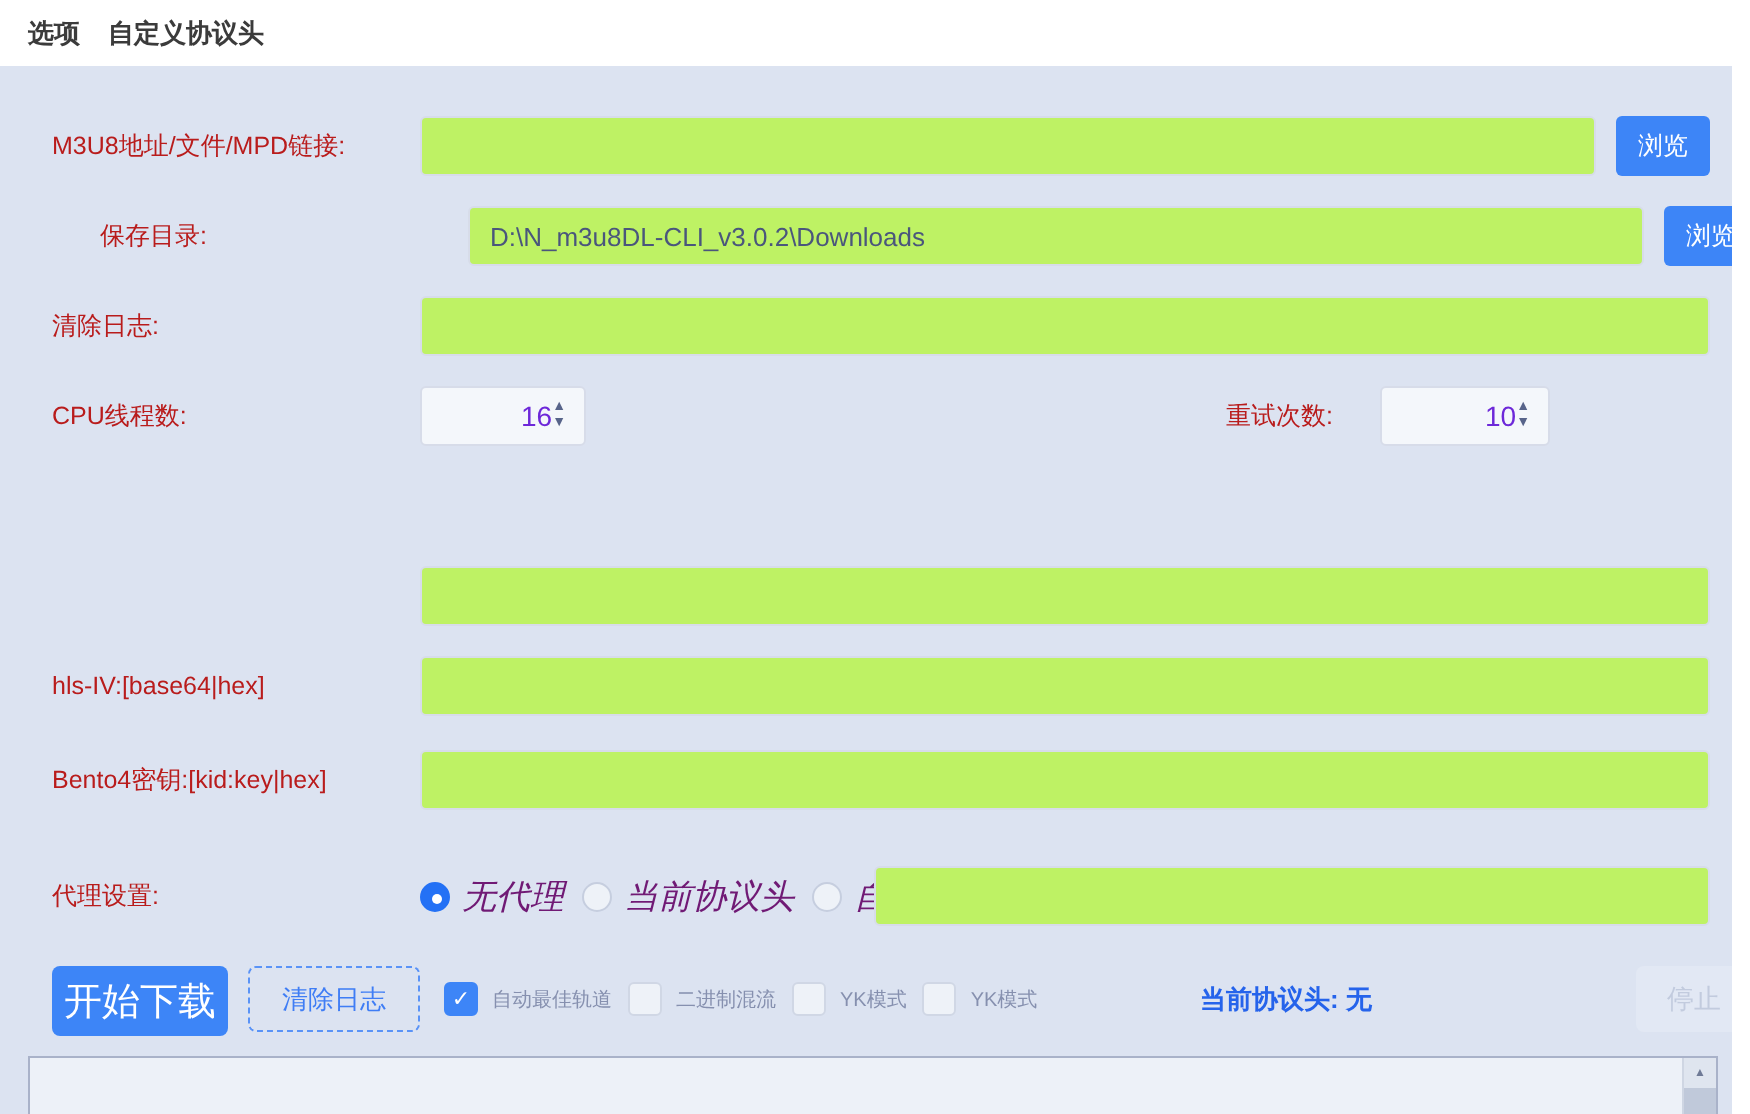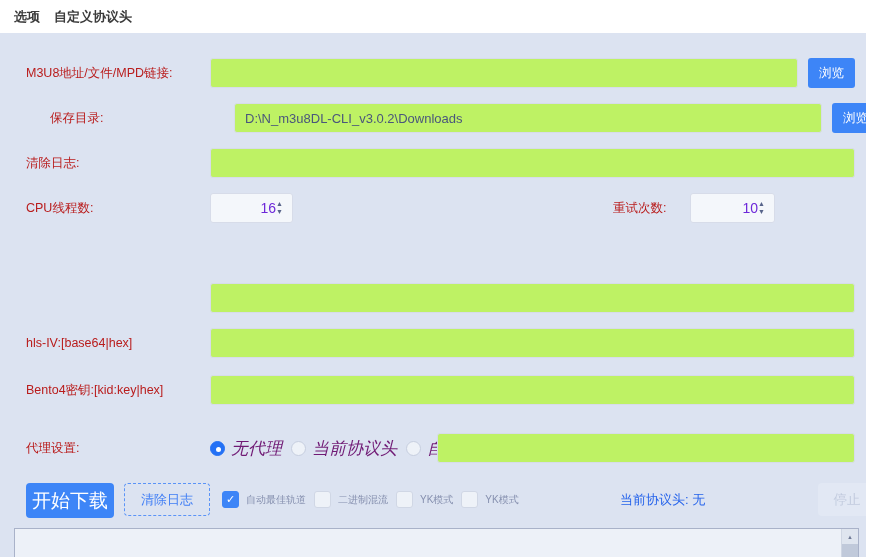--- a/index.html
+++ b/index.html
@@ -92,21 +92,21 @@
     width: 17px; height: 17px; border-radius: 3px;
     background: #eef2f8; border: 1px solid #d0d7e5;
     display: flex; align-items: center; justify-content: center;
     font-size: 11px; color: transparent;
   }
   .cb-item.checked .cb-box { background: #3d85f7; border-color: #3d85f7; color: #ffffff; }
   .cb-label { font-size: 10px; color: #8690af; }
   .protocol-status {
     position: absolute; left: 600px; top: 0; height: 33px;
     display: flex; align-items: center;
-    font-size: 13px; font-weight: 400; color: #2563eb; margin-left: 20px;
+    font-size: 13px; font-weight: 700; color: #2563eb;
   }
   
   .log-area {
     position: absolute; left: 14px; top: 506px; width: 845px; height: 60px;
     background: #edf1f8; border: 1px solid #a9b2c9;
   }
   .log-scrollbar {
     position: absolute; right: 0; top: 0; width: 17px; height: 100%;
     background: #e3e8f1; border-left: 1px solid #cfd6e3;
     display: flex; flex-direction: column; align-items: center;

